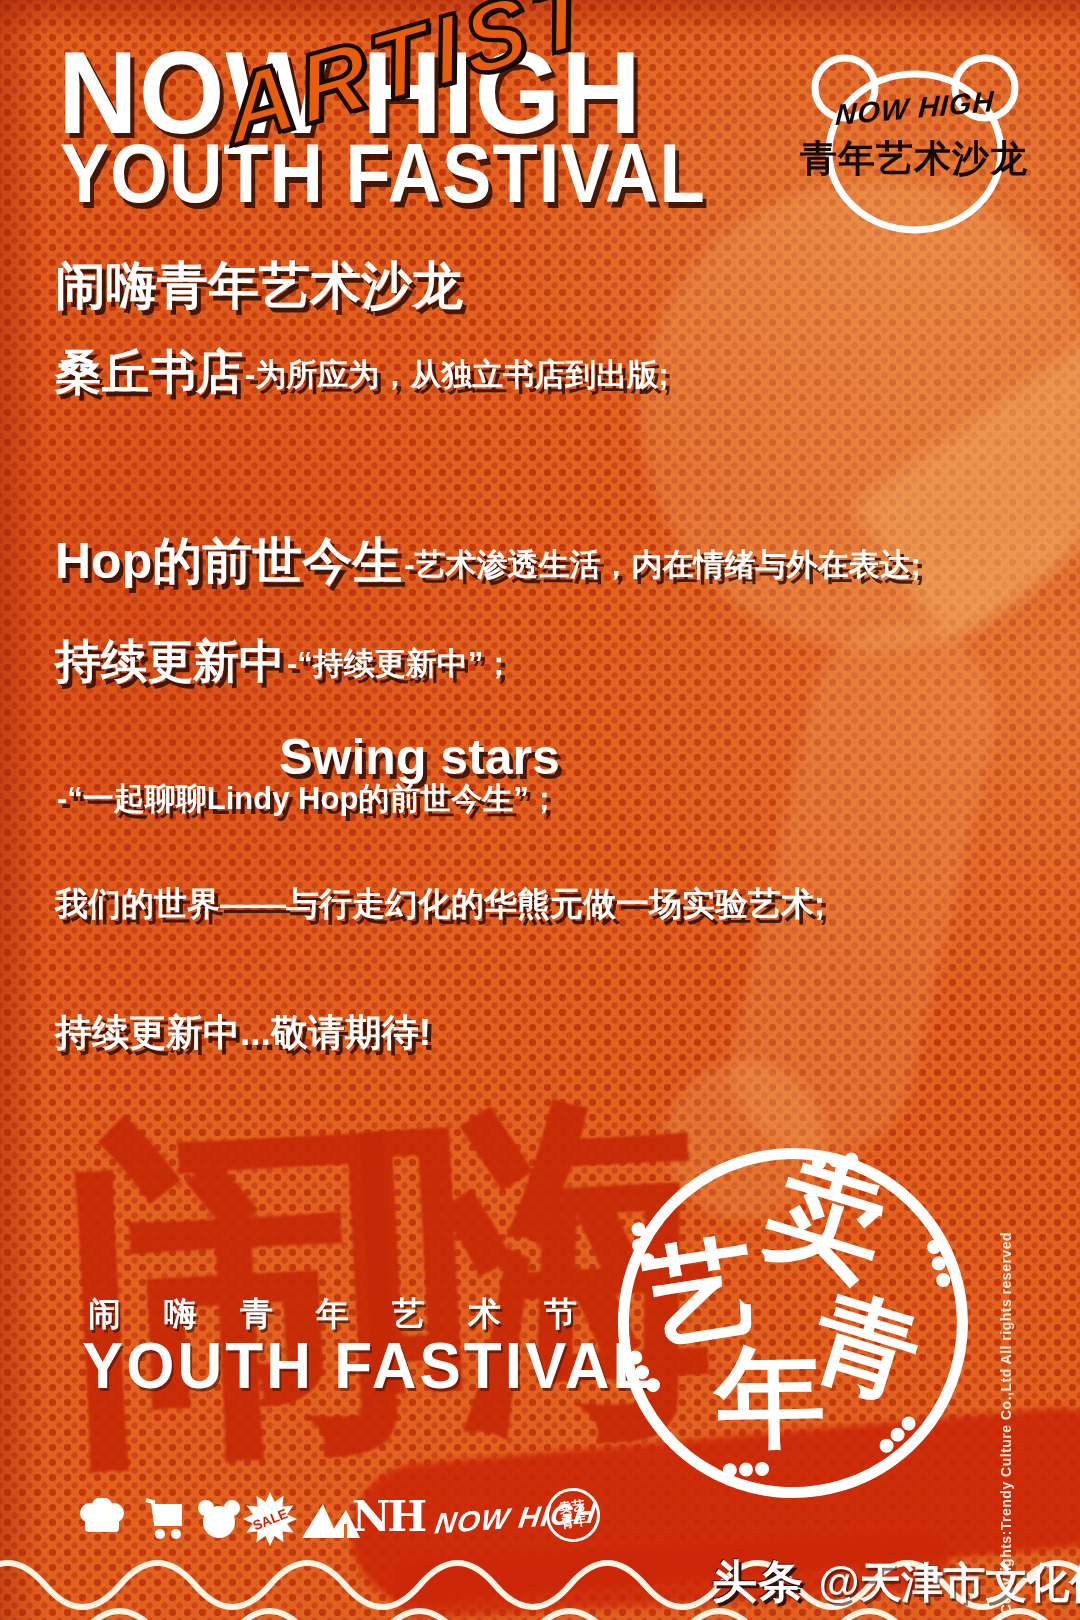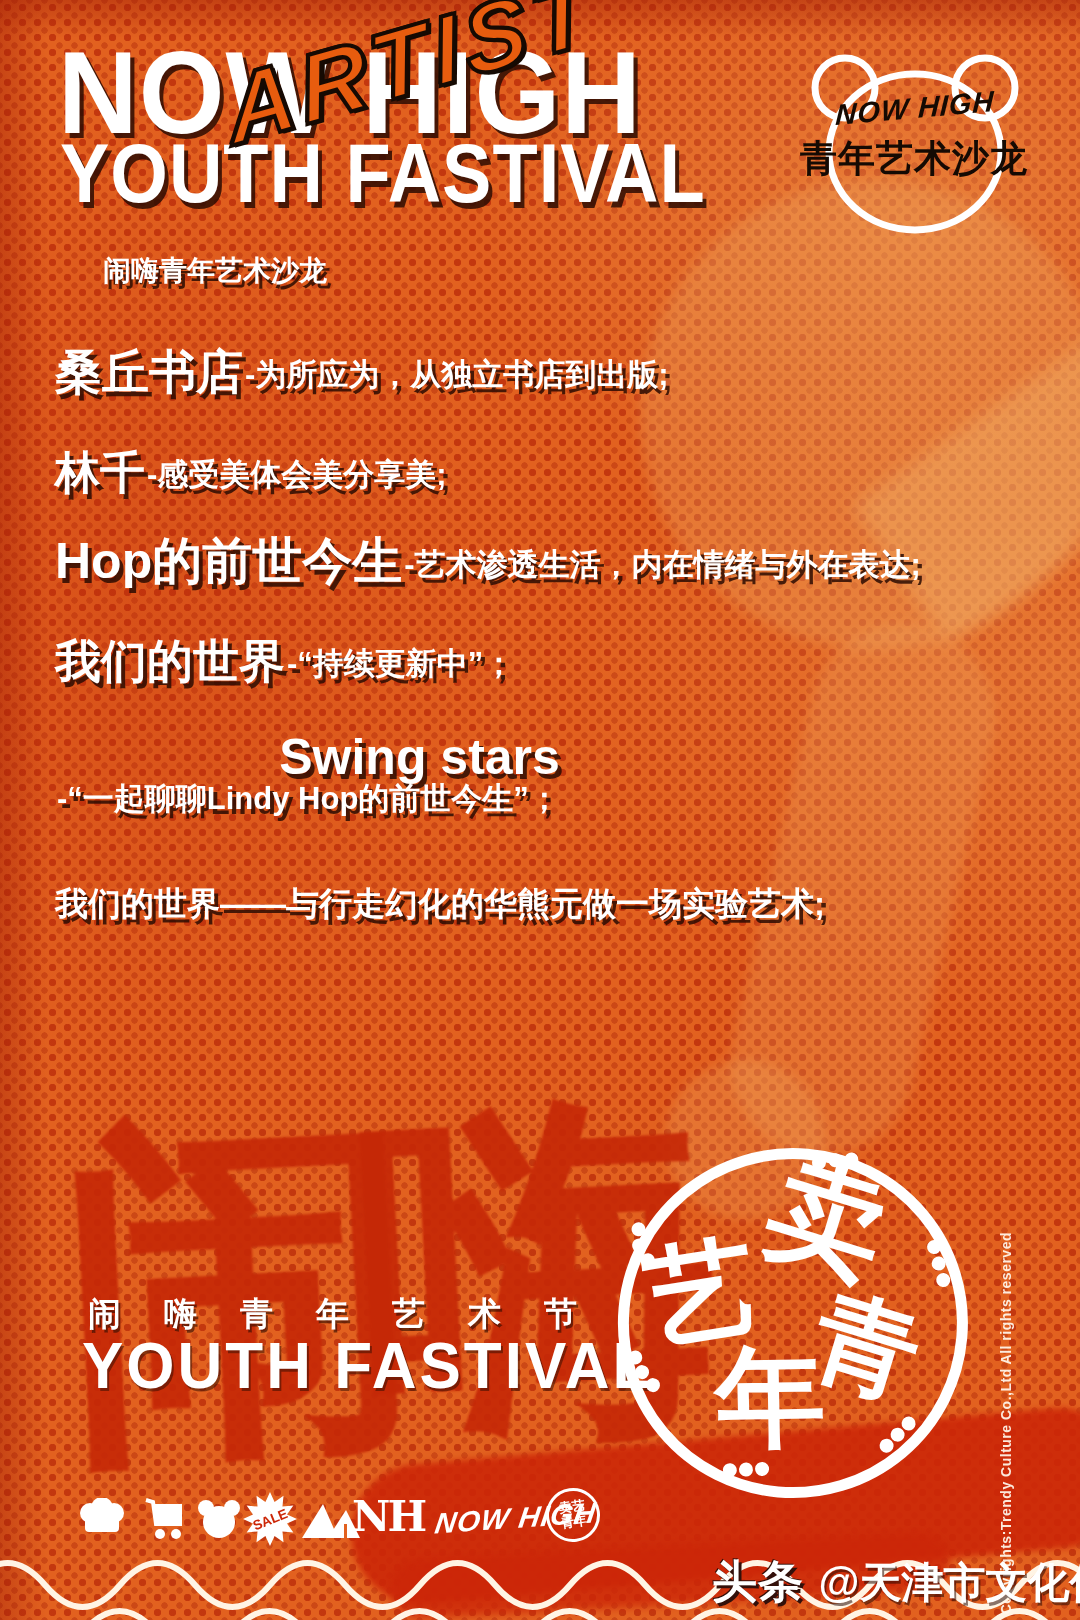--- a/index.html
+++ b/index.html
@@ -40,21 +40,21 @@
     -webkit-text-stroke:4px #160a03; text-shadow:3px 3px 0 #160a03,-2px -2px 0 #160a03;}
   #bear-logo{left:788px;top:44px;width:252px;height:192px;z-index:3;}
   #bear-logo svg{position:absolute;left:0;top:0;}
   #logo-brand{left:22px;top:48px;width:210px;z-index:2;color:#150a03;font-size:29px;font-weight:900;font-style:italic;letter-spacing:1px;text-align:center;transform:rotate(-5deg) skewX(-8deg);white-space:nowrap;}
   #logo-sub{left:2px;top:90px;width:248px;z-index:2;color:#150a03;font-size:37px;font-weight:900;letter-spacing:1px;text-align:center;white-space:nowrap;}
 
   
   .line{left:55px;z-index:3;display:flex;align-items:flex-end;white-space:nowrap;color:#fff;}
   .pname{font-weight:900;line-height:.95;}
   .pdesc{font-weight:900;font-size:31px;line-height:1.1;margin-left:2px;margin-bottom:3px;}
-  #heading{top:252px;font-size:28px;font-weight:900;margin-left:48px;}
+  #heading{top:252px;font-size:51px;font-weight:900;}
   #it0{top:350px;} #it0 .pname{font-size:47px;}
   #it1{top:452px;} #it1 .pname{font-size:45px;}
   #it2{top:538px;} #it2 .pname{font-size:50px;}
   #it3{top:640px;} #it3 .pname{font-size:46px;}
   #it4{top:734px;flex-direction:column;} #it4 .pname{font-size:50px;}
   #it5{top:830px;} #it5 .pname{font-size:43px;}
   #it5desc{left:55px;top:882px;z-index:3;color:#fff;font-size:33px;font-weight:900;white-space:nowrap;}
   #note{left:55px;top:1008px;z-index:3;color:#fff;font-size:37px;font-weight:900;white-space:nowrap;}
 
   
@@ -108,38 +108,35 @@
     <div id="logo-brand" class="abs">NOW HIGH</div>
     <div id="logo-sub" class="abs">青年艺术沙龙</div>
   </div>
 
   <div id="heading" class="abs line shadowed">闹嗨青年艺术沙龙</div>
 
   <div id="it0" class="abs line">
     <span class="pname shadowed">桑丘书店</span>
     <span class="pdesc shadowed">-为所应为，从独立书店到出版;</span>
   </div>
-  <div id="it1" class="abs line">
-    <span class="pname shadowed">林千</span>
-    <span class="pdesc shadowed">-感受美体会美分享美;</span>
-  </div>
   <div id="it2" class="abs line">
     <span class="pname shadowed">Hop的前世今生</span>
     <span class="pdesc shadowed">-艺术渗透生活，内在情绪与外在表达;</span>
   </div>
   <div id="it3" class="abs line">
-    <span class="pname shadowed">我们的世界</span>
+    <span class="pname shadowed">持续更新中</span>
     <span class="pdesc shadowed">-“持续更新中”；</span>
   </div>
   <div id="it4" class="abs line">
     <span class="pname shadowed">Swing stars</span>
     <span class="pdesc shadowed">-“一起聊聊Lindy Hop的前世今生”；</span>
   </div>
   <div id="it5desc" class="abs shadowed">我们的世界——与行走幻化的华熊元做一场实验艺术;</div>
 
+  <div id="note" class="abs shadowed">持续更新中...敬请期待!</div>
 
   <div id="calli" class="abs">闹嗨</div>
   <div id="fest-cn" class="abs">闹嗨青年艺术节</div>
   <div id="fest-en" class="abs">YOUTH FASTIVAL</div>
 
   <div id="stamp" class="abs">
     <div class="ring"></div>
     <div class="bead" style="left:8px;top:104px;box-shadow:10px 14px 0 #fff,-2px -16px 0 #fff;"></div>
     <div class="bead" style="left:22px;top:230px;box-shadow:12px 12px 0 #fff,-8px -14px 0 #fff;"></div>
     <div class="bead" style="left:134px;top:318px;box-shadow:16px -2px 0 #fff,-16px 2px 0 #fff;"></div>

